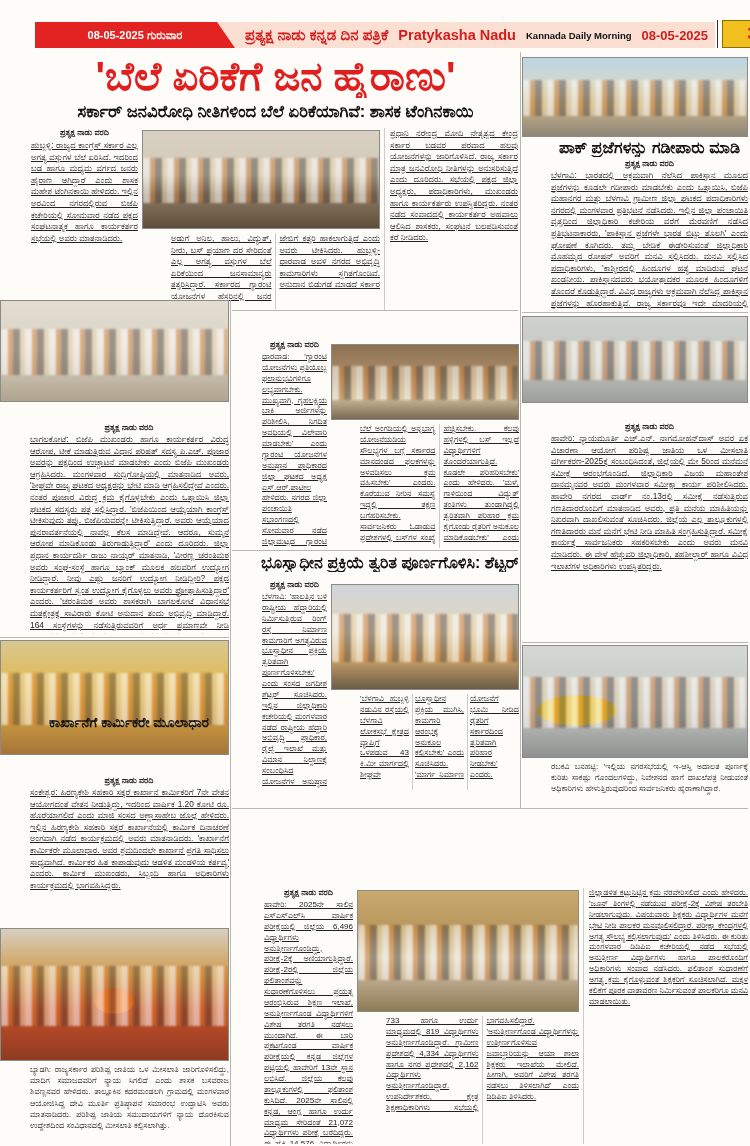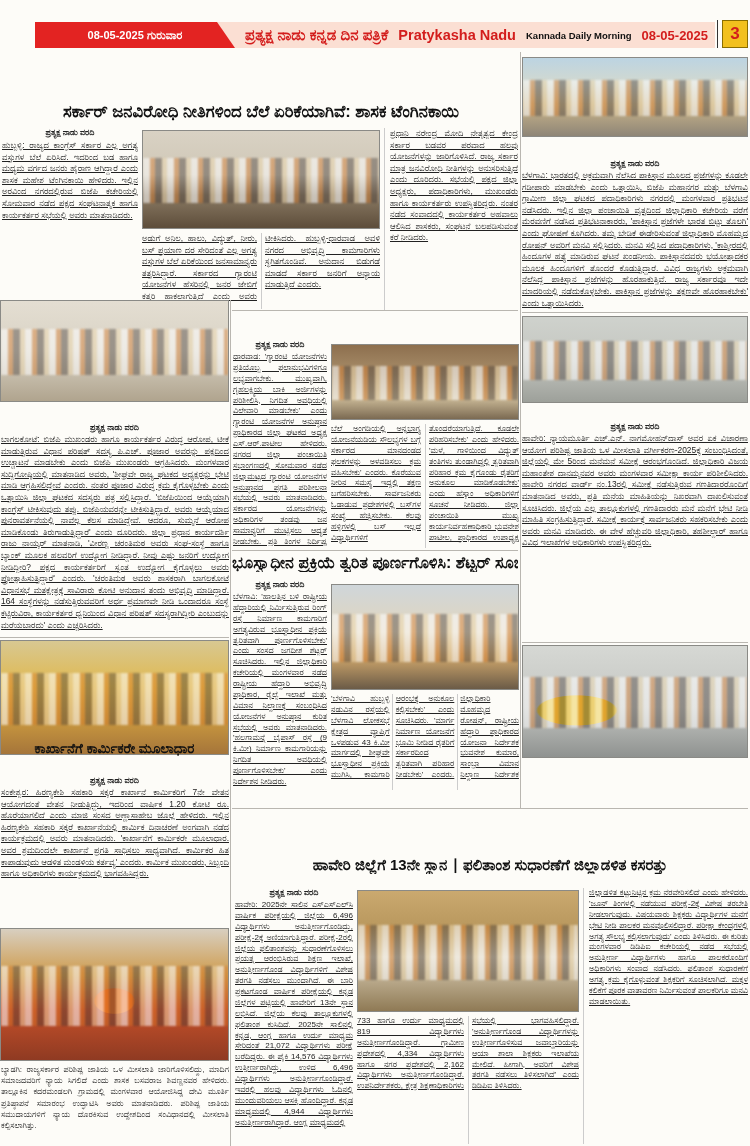--- a/index.html
+++ b/index.html
@@ -2,21 +2,21 @@
 <html><head>
 <meta charset="utf-8">
 <style>
   html,body{margin:0;padding:0;background:#e9e7e2;}
   .page{
     position:relative;width:750px;height:1146px;margin:0 auto;
     background:#fdfcf8;overflow:hidden;
     font-family:"Liberation Sans","DejaVu Sans",sans-serif;
     color:#1c1c1c;
   }
-  .abs{position:absolute;box-sizing:border-box;}
+  .abs{position:absolute;box-sizing:border-box;padding-left:29px;}
   
   .masthead{left:35px;top:22px;width:680px;height:26px;background:#fbdfd3;display:flex;align-items:center;}
   .ribbon{position:absolute;left:0;top:0;width:200px;height:26px;background:#e32322;
     clip-path:polygon(0 0,91% 0,100% 100%,0 100%);
     color:#fff;font-weight:bold;font-size:11px;display:flex;align-items:center;justify-content:center;}
   .mast-items{position:absolute;left:210px;top:0;width:470px;height:26px;display:flex;align-items:center;gap:10px;white-space:nowrap;overflow:hidden;}
   .slogan{color:#d31d1c;font-weight:bold;font-size:15px;}
   .papername{color:#d31d1c;font-weight:bold;font-size:14.5px;}
   .papersub{color:#111;font-size:9.5px;font-weight:bold;}
   .mastdate{color:#d31d1c;font-weight:bold;font-size:13px;}
@@ -73,49 +73,52 @@
       <span class="papersub">Kannada Daily Morning</span>
       <span class="mastdate">08-05-2025</span>
       <span class="mastday">THURSDAY</span>
     </div>
   </div>
   <div class="abs mastrule"></div>
   <div class="abs pagebox">
     <span>3</span>
   </div>
 
+  <div class="abs h-main">'ಬೆಲೆ ಏರಿಕೆಗೆ ಜನ ಹೈರಾಣು'</div>
   <div class="abs h-sub">ಸರ್ಕಾರ್ ಜನವಿರೋಧಿ ನೀತಿಗಳಿಂದ ಬೆಲೆ ಏರಿಕೆಯಾಗಿವೆ: ಶಾಸಕ ಟೆಂಗಿನಕಾಯಿ</div>
 
   <div class="abs" style="left:2px;top:128px;width:136px;height:182px;">
     <div class="byline">ಪ್ರತ್ಯಕ್ಷ ನಾಡು ವರದಿ</div>
     <div class="body" style="height:168px;">ಹುಬ್ಬಳ್ಳಿ: ರಾಜ್ಯದ ಕಾಂಗ್ರೆಸ್ ಸರ್ಕಾರ ಎಲ್ಲ ಅಗತ್ಯ ವಸ್ತುಗಳ ಬೆಲೆ ಏರಿಸಿದೆ. ಇದರಿಂದ ಬಡ ಹಾಗೂ ಮಧ್ಯಮ ವರ್ಗದ ಜನರು ಹೈರಾಣ ಆಗಿದ್ದಾರೆ ಎಂದು ಶಾಸಕ ಮಹೇಶ ಟೆಂಗಿನಕಾಯಿ ಹೇಳಿದರು. ಇಲ್ಲಿನ ಅರವಿಂದ ನಗರದಲ್ಲಿರುವ ಬಿಜೆಪಿ ಕಚೇರಿಯಲ್ಲಿ ಸೋಮವಾರ ನಡೆದ ಪಕ್ಷದ ಸಂಘಟನಾತ್ಮಕ ಹಾಗೂ ಕಾರ್ಯಕರ್ತರ ಸಭೆಯಲ್ಲಿ ಅವರು ಮಾತನಾಡಿದರು.</div>
   </div>
   <div class="abs photo p-main" style="left:142px;top:130px;width:238px;height:99px;"></div>
   <div class="abs body cols2" style="left:142px;top:233px;width:238px;height:76px;">ಅಡುಗೆ ಅನಿಲ, ಹಾಲು, ವಿದ್ಯುತ್, ನೀರು, ಬಸ್ ಪ್ರಯಾಣ ದರ ಸೇರಿದಂತೆ ಎಲ್ಲ ಅಗತ್ಯ ವಸ್ತುಗಳ ಬೆಲೆ ಏರಿಕೆಯಿಂದ ಜನಸಾಮಾನ್ಯರು ತತ್ತರಿಸಿದ್ದಾರೆ. ಸರ್ಕಾರದ ಗ್ಯಾರಂಟಿ ಯೋಜನೆಗಳ ಹೆಸರಿನಲ್ಲಿ ಜನರ ಜೇಬಿಗೆ ಕತ್ತರಿ ಹಾಕಲಾಗುತ್ತಿದೆ ಎಂದು ಅವರು ಟೀಕಿಸಿದರು. ಹುಬ್ಬಳ್ಳಿ-ಧಾರವಾಡ ಅವಳಿ ನಗರದ ಅಭಿವೃದ್ಧಿ ಕಾಮಗಾರಿಗಳು ಸ್ಥಗಿತಗೊಂಡಿವೆ. ಅನುದಾನ ಬಿಡುಗಡೆ ಮಾಡದೆ ಸರ್ಕಾರ ಜನರಿಗೆ ಅನ್ಯಾಯ ಮಾಡುತ್ತಿದೆ ಎಂದರು.</div>
   <div class="abs body" style="left:384px;top:128px;width:134px;height:182px;border-left:1px solid #ccc;padding-left:5px;">ಪ್ರಧಾನಿ ನರೇಂದ್ರ ಮೋದಿ ನೇತೃತ್ವದ ಕೇಂದ್ರ ಸರ್ಕಾರ ಬಡವರ ಪರವಾದ ಹಲವು ಯೋಜನೆಗಳನ್ನು ಜಾರಿಗೊಳಿಸಿದೆ. ರಾಜ್ಯ ಸರ್ಕಾರ ಮಾತ್ರ ಜನವಿರೋಧಿ ನೀತಿಗಳನ್ನು ಅನುಸರಿಸುತ್ತಿದೆ ಎಂದು ದೂರಿದರು. ಸಭೆಯಲ್ಲಿ ಪಕ್ಷದ ಜಿಲ್ಲಾ ಅಧ್ಯಕ್ಷರು, ಪದಾಧಿಕಾರಿಗಳು, ಮುಖಂಡರು ಹಾಗೂ ಕಾರ್ಯಕರ್ತರು ಉಪಸ್ಥಿತರಿದ್ದರು. ನಂತರ ನಡೆದ ಸಂವಾದದಲ್ಲಿ ಕಾರ್ಯಕರ್ತರ ಅಹವಾಲು ಆಲಿಸಿದ ಶಾಸಕರು, ಸಂಘಟನೆ ಬಲಪಡಿಸುವಂತೆ ಕರೆ ನೀಡಿದರು.</div>
 
   <div class="abs vrule" style="left:520px;top:52px;height:756px;"></div>
   <div class="abs vrule" style="left:230px;top:300px;height:846px;"></div>
 
   <div class="abs photo p-rally" style="left:522px;top:57px;width:226px;height:80px;"></div>
+  <div class="abs h-sec h16" style="left:522px;top:139px;width:226px;">ಪಾಕ್ ಪ್ರಜೆಗಳನ್ನು ಗಡೀಪಾರು ಮಾಡಿ</div>
   <div class="abs byline" style="left:522px;top:159px;width:226px;">ಪ್ರತ್ಯಕ್ಷ ನಾಡು ವರದಿ</div>
   <div class="abs body" style="left:522px;top:170px;width:226px;height:140px;">ಬೆಳಗಾವಿ: ಭಾರತದಲ್ಲಿ ಅಕ್ರಮವಾಗಿ ನೆಲೆಸಿದ ಪಾಕಿಸ್ತಾನ ಮೂಲದ ಪ್ರಜೆಗಳನ್ನು ಕೂಡಲೇ ಗಡೀಪಾರು ಮಾಡಬೇಕು ಎಂದು ಒತ್ತಾಯಿಸಿ, ಬಿಜೆಪಿ ಮಹಾನಗರ ಮತ್ತು ಬೆಳಗಾವಿ ಗ್ರಾಮೀಣ ಜಿಲ್ಲಾ ಘಟಕದ ಪದಾಧಿಕಾರಿಗಳು ನಗರದಲ್ಲಿ ಮಂಗಳವಾರ ಪ್ರತಿಭಟನೆ ನಡೆಸಿದರು. ಇಲ್ಲಿನ ಜಿಲ್ಲಾ ಪಂಚಾಯಿತಿ ವೃತ್ತದಿಂದ ಜಿಲ್ಲಾಧಿಕಾರಿ ಕಚೇರಿಯ ವರೆಗೆ ಮೆರವಣಿಗೆ ನಡೆಸಿದ ಪ್ರತಿಭಟನಾಕಾರರು, 'ಪಾಕಿಸ್ತಾನ ಪ್ರಜೆಗಳೇ ಭಾರತ ಬಿಟ್ಟು ತೊಲಗಿ' ಎಂದು ಘೋಷಣೆ ಕೂಗಿದರು. ತಮ್ಮ ಬೇಡಿಕೆ ಈಡೇರಿಸುವಂತೆ ಜಿಲ್ಲಾಧಿಕಾರಿ ಮೊಹಮ್ಮದ ರೋಷನ್ ಅವರಿಗೆ ಮನವಿ ಸಲ್ಲಿಸಿದರು. ಮನವಿ ಸಲ್ಲಿಸಿದ ಪದಾಧಿಕಾರಿಗಳು, 'ಕಾಶ್ಮೀರದಲ್ಲಿ ಹಿಂದೂಗಳ ಹತ್ಯೆ ಮಾಡಿರುವ ಘಟನೆ ಖಂಡನೀಯ. ಪಾಕಿಸ್ತಾನದವರು ಭಯೋತ್ಪಾದಕರ ಮೂಲಕ ಹಿಂದೂಗಳಿಗೆ ತೊಂದರೆ ಕೊಡುತ್ತಿದ್ದಾರೆ. ವಿವಿಧ ರಾಜ್ಯಗಳು ಅಕ್ರಮವಾಗಿ ನೆಲೆಸಿದ್ದ ಪಾಕಿಸ್ತಾನ ಪ್ರಜೆಗಳನ್ನು ಹೊರಹಾಕುತ್ತಿವೆ. ರಾಜ್ಯ ಸರ್ಕಾರವೂ ಇದೇ ಮಾದರಿಯಲ್ಲಿ ನಡೆದುಕೊಳ್ಳಬೇಕು. ಪಾಕಿಸ್ತಾನ ಪ್ರಜೆಗಳನ್ನು ತಕ್ಷಣವೇ ಹೊರಹಾಕಬೇಕು' ಎಂದು ಒತ್ತಾಯಿಸಿದರು.</div>
   <div class="abs hrule" style="left:522px;top:312px;width:226px;"></div>
   <div class="abs photo p-survey" style="left:522px;top:316px;width:226px;height:87px;"></div>
   <div class="abs byline" style="left:522px;top:422px;width:226px;">ಪ್ರತ್ಯಕ್ಷ ನಾಡು ವರದಿ</div>
   <div class="abs body" style="left:522px;top:433px;width:226px;height:207px;">ಹಾವೇರಿ: ನ್ಯಾಯಮೂರ್ತಿ ಎಚ್.ಎನ್. ನಾಗಮೋಹನ್‌ದಾಸ್ ಅವರ ಏಕ ವಿಚಾರಣಾ ಆಯೋಗ ಪರಿಶಿಷ್ಟ ಜಾತಿಯ ಒಳ ಮೀಸಲಾತಿ ವರ್ಗೀಕರಣ-2025ಕ್ಕೆ ಸಂಬಂಧಿಸಿದಂತೆ, ಜಿಲ್ಲೆಯಲ್ಲಿ ಮೇ 5ರಿಂದ ಮನೆಮನೆ ಸಮೀಕ್ಷೆ ಆರಂಭಗೊಂಡಿದೆ. ಜಿಲ್ಲಾಧಿಕಾರಿ ವಿಜಯ ಮಹಾಂತೇಶ ದಾನಮ್ಮನವರ ಅವರು ಮಂಗಳವಾರ ಸಮೀಕ್ಷಾ ಕಾರ್ಯ ಪರಿಶೀಲಿಸಿದರು. ಹಾವೇರಿ ನಗರದ ವಾರ್ಡ್ ನಂ.13ರಲ್ಲಿ ಸಮೀಕ್ಷೆ ನಡೆಸುತ್ತಿರುವ ಗಣತಿದಾರರೊಂದಿಗೆ ಮಾತನಾಡಿದ ಅವರು, ಪ್ರತಿ ಮನೆಯ ಮಾಹಿತಿಯನ್ನು ನಿಖರವಾಗಿ ದಾಖಲಿಸುವಂತೆ ಸೂಚಿಸಿದರು. ಜಿಲ್ಲೆಯ ಎಲ್ಲ ತಾಲ್ಲೂಕುಗಳಲ್ಲಿ ಗಣತಿದಾರರು ಮನೆ ಮನೆಗೆ ಭೇಟಿ ನೀಡಿ ಮಾಹಿತಿ ಸಂಗ್ರಹಿಸುತ್ತಿದ್ದಾರೆ. ಸಮೀಕ್ಷೆ ಕಾರ್ಯಕ್ಕೆ ಸಾರ್ವಜನಿಕರು ಸಹಕರಿಸಬೇಕು ಎಂದು ಅವರು ಮನವಿ ಮಾಡಿದರು. ಈ ವೇಳೆ ಹೆಚ್ಚುವರಿ ಜಿಲ್ಲಾಧಿಕಾರಿ, ತಹಶೀಲ್ದಾರ್ ಹಾಗೂ ವಿವಿಧ ಇಲಾಖೆಗಳ ಅಧಿಕಾರಿಗಳು ಉಪಸ್ಥಿತರಿದ್ದರು.</div>
   <div class="abs hrule" style="left:522px;top:642px;width:226px;"></div>
   <div class="abs photo p-office" style="left:522px;top:645px;width:226px;height:113px;"></div>
+  <div class="abs caption" style="left:522px;top:761px;width:226px;height:46px;">ರಬಕವಿ ಬನಹಟ್ಟಿ: 'ಇಲ್ಲಿಯ ನಗರಸಭೆಯಲ್ಲಿ ಇ-ಆಸ್ತಿ ಅದಾಲತ ಪೂರ್ಣಕ್ಕೆ ಕುರಿತು ಸಾಕಷ್ಟು ಗೊಂದಲಗಳಿದ್ದು, ನಿವೇಶನದ ಹಾಗೆ ದಾಖಲೆಪತ್ರ ನೀಡುವಂತೆ ಅಧಿಕಾರಿಗಳು ಹೇಳುತ್ತಿರುವುದರಿಂದ ಸಾರ್ವಜನಿಕರು ಹೈರಾಣಾಗಿದ್ದಾರೆ.</div>
 
   <div class="abs photo p-group" style="left:0;top:300px;width:229px;height:102px;"></div>
   <div class="abs byline" style="left:0;top:423px;width:229px;">ಪ್ರತ್ಯಕ್ಷ ನಾಡು ವರದಿ</div>
   <div class="abs body" style="left:1px;top:434px;width:228px;height:200px;">ಬಾಗಲಕೋಟೆ: ಬಿಜೆಪಿ ಮುಖಂಡರು ಹಾಗೂ ಕಾರ್ಯಕರ್ತರ ವಿರುದ್ಧ ಆರೋಪ, ಟೀಕೆ ಮಾಡುತ್ತಿರುವ ವಿಧಾನ ಪರಿಷತ್ ಸದಸ್ಯ ಪಿ.ಎಚ್. ಪೂಜಾರ ಅವರನ್ನು ಪಕ್ಷದಿಂದ ಉಚ್ಚಾಟನೆ ಮಾಡಬೇಕು ಎಂದು ಬಿಜೆಪಿ ಮುಖಂಡರು ಆಗ್ರಹಿಸಿದರು. ಮಂಗಳವಾರ ಸುದ್ದಿಗೋಷ್ಠಿಯಲ್ಲಿ ಮಾತನಾಡಿದ ಅವರು, 'ಶೀಘ್ರವೇ ರಾಜ್ಯ ಘಟಕದ ಅಧ್ಯಕ್ಷರನ್ನು ಭೇಟಿ ಮಾಡಿ ಆಗ್ರಹಿಸಲಿದ್ದೇವೆ ಎಂದರು. ನಂತರ ಪೂಜಾರ ವಿರುದ್ಧ ಕ್ರಮ ಕೈಗೊಳ್ಳಬೇಕು ಎಂದು ಒತ್ತಾಯಿಸಿ ಜಿಲ್ಲಾ ಘಟಕದ ಸದಸ್ಯರು ಪತ್ರ ಸಲ್ಲಿಸಿದ್ದಾರೆ. 'ಬಿಜೆಪಿಯಿಂದ ಆಯ್ಕೆಯಾಗಿ ಕಾಂಗ್ರೆಸ್ ಟೀಕಿಸುವುದು ತಪ್ಪು. ಬಿಜೆಪಿಯವರನ್ನೇ ಟೀಕಿಸುತ್ತಿದ್ದಾರೆ. ಅವರು ಆಯ್ಕೆಯಾದ ಪುನರಾವರ್ತನೆಯಲ್ಲಿ ನಾವೆಲ್ಲ ಕೆಲಸ ಮಾಡಿದ್ದೇವೆ. ಆದರೂ, ಸುಮ್ಮನೆ ಆರೋಪ ಮಾಡಿಕೊಂಡು ತಿರುಗಾಡುತ್ತಿದ್ದಾರೆ' ಎಂದು ದೂರಿದರು. ಜಿಲ್ಲಾ ಪ್ರಧಾನ ಕಾರ್ಯದರ್ಶಿ ರಾಜು ನಾಯ್ಕರ್ ಮಾತನಾಡಿ, 'ವೀರಣ್ಣ ಚರಂತಿಮಠ ಅವರು ಸಂಘ-ಸಂಸ್ಥೆ ಹಾಗೂ ಬ್ಯಾಂಕ್ ಮೂಲಕ ಹಲವರಿಗೆ ಉದ್ಯೋಗ ನೀಡಿದ್ದಾರೆ. ನೀವು ಎಷ್ಟು ಜನರಿಗೆ ಉದ್ಯೋಗ ನೀಡಿದ್ದೀರಿ? ಪಕ್ಷದ ಕಾರ್ಯಕರ್ತರಿಗೆ ಸ್ವಂತ ಉದ್ಯೋಗ ಕೈಗೊಳ್ಳಲು ಅವರು ಪ್ರೋತ್ಸಾಹಿಸುತ್ತಿದ್ದಾರೆ' ಎಂದರು. 'ಚರಂತಿಮಠ ಅವರು ಶಾಸಕರಾಗಿ ಬಾಗಲಕೋಟೆ ವಿಧಾನಸಭೆ ಮತಕ್ಷೇತ್ರಕ್ಕೆ ಸಾವಿರಾರು ಕೋಟಿ ಅನುದಾನ ತಂದು ಅಭಿವೃದ್ಧಿ ಮಾಡಿದ್ದಾರೆ. 164 ಸಂಸ್ಥೆಗಳನ್ನು ನಡೆಸುತ್ತಿರುವವರಿಗೆ ಅರ್ಧ ಪ್ರಮಾಣವೇ ನೀಡಿ ಒಂದಾದರೂ ಸಂಸ್ಥೆ ಕಟ್ಟಿರುವಿರಾ, ಕಾರ್ಯಕರ್ತರ ಧ್ವನಿಯಿಂದ ವಿಧಾನ ಪರಿಷತ್ ಸದಸ್ಯರಾಗಿದ್ದೀರಿ ಎಂಬುದನ್ನು ಮರೆಯಬಾರದು' ಎಂದು ಎಚ್ಚರಿಸಿದರು.</div>
   <div class="abs hrule" style="left:0;top:637px;width:229px;"></div>
   <div class="abs photo p-crowd" style="left:0;top:640px;width:229px;height:115px;"></div>
-  <div class="abs h-sec h14" style="left:0;top:741px;width:229px;">ಕಾರ್ಖಾನೆಗೆ ಕಾರ್ಮಿಕರೇ ಮೂಲಾಧಾರ</div>
+  <div class="abs h-sec h14" style="left:0;top:715px;width:229px;">ಕಾರ್ಖಾನೆಗೆ ಕಾರ್ಮಿಕರೇ ಮೂಲಾಧಾರ</div>
   <div class="abs byline" style="left:0;top:776px;width:229px;">ಪ್ರತ್ಯಕ್ಷ ನಾಡು ವರದಿ</div>
   <div class="abs body" style="left:1px;top:787px;width:228px;height:138px;">ಸಂಕೇಶ್ವರ: ಹಿರಣ್ಯಕೇಶಿ ಸಹಕಾರಿ ಸಕ್ಕರೆ ಕಾರ್ಖಾನೆ ಕಾರ್ಮಿಕರಿಗೆ 7ನೇ ವೇತನ ಆಯೋಗದಂತೆ ವೇತನ ನೀಡುತ್ತಿದ್ದು, ಇದರಿಂದ ವಾರ್ಷಿಕ 1.20 ಕೋಟಿ ರೂ. ಹೊರೆಯಾಗಲಿದೆ ಎಂದು ಮಾಜಿ ಸಂಸದ ಅಣ್ಣಾಸಾಹೇಬ ಜೊಲ್ಲೆ ಹೇಳಿದರು. ಇಲ್ಲಿನ ಹಿರಣ್ಯಕೇಶಿ ಸಹಕಾರಿ ಸಕ್ಕರೆ ಕಾರ್ಖಾನೆಯಲ್ಲಿ ಕಾರ್ಮಿಕ ದಿನಾಚರಣೆ ಅಂಗವಾಗಿ ನಡೆದ ಕಾರ್ಯಕ್ರಮದಲ್ಲಿ ಅವರು ಮಾತನಾಡಿದರು. 'ಕಾರ್ಖಾನೆಗೆ ಕಾರ್ಮಿಕರೇ ಮೂಲಾಧಾರ. ಅವರ ಶ್ರಮದಿಂದಲೇ ಕಾರ್ಖಾನೆ ಪ್ರಗತಿ ಸಾಧಿಸಲು ಸಾಧ್ಯವಾಗಿದೆ. ಕಾರ್ಮಿಕರ ಹಿತ ಕಾಪಾಡುವುದು ಆಡಳಿತ ಮಂಡಳಿಯ ಕರ್ತವ್ಯ' ಎಂದರು. ಕಾರ್ಮಿಕ ಮುಖಂಡರು, ಸಿಬ್ಬಂದಿ ಹಾಗೂ ಅಧಿಕಾರಿಗಳು ಕಾರ್ಯಕ್ರಮದಲ್ಲಿ ಭಾಗವಹಿಸಿದ್ದರು.</div>
   <div class="abs photo p-ceremony" style="left:0;top:928px;width:229px;height:133px;"></div>
   <div class="abs caption" style="left:1px;top:1064px;width:228px;height:78px;">ಬ್ಯಾಡಗಿ: ರಾಜ್ಯಸರ್ಕಾರ ಪರಿಶಿಷ್ಟ ಜಾತಿಯ ಒಳ ಮೀಸಲಾತಿ ಜಾರಿಗೊಳಿಸಲಿದ್ದು, ಮಾದಿಗ ಸಮಾಜದವರಿಗೆ ನ್ಯಾಯ ಸಿಗಲಿದೆ ಎಂದು ಶಾಸಕ ಬಸವರಾಜ ಶಿವಣ್ಣನವರ ಹೇಳಿದರು. ತಾಲ್ಲೂಕಿನ ಕದರಮಂಡಲಗಿ ಗ್ರಾಮದಲ್ಲಿ ಮಂಗಳವಾರ ಆಯೋಜಿಸಿದ್ದ ದೇವಿ ಮೂರ್ತಿ ಪ್ರತಿಷ್ಠಾಪನೆ ಸಮಾರಂಭ ಉದ್ಘಾಟಿಸಿ ಅವರು ಮಾತನಾಡಿದರು. ಪರಿಶಿಷ್ಟ ಜಾತಿಯ ಸಮುದಾಯಗಳಿಗೆ ನ್ಯಾಯ ದೊರಕಿಸುವ ಉದ್ದೇಶದಿಂದ ಸಂವಿಧಾನದಲ್ಲಿ ಮೀಸಲಾತಿ ಕಲ್ಪಿಸಲಾಗಿತ್ತು.</div>
 
   <div class="abs hrule" style="left:232px;top:310px;width:286px;"></div>
   <div class="abs" style="left:233px;top:340px;width:94px;height:208px;">
     <div class="byline">ಪ್ರತ್ಯಕ್ಷ ನಾಡು ವರದಿ</div>
     <div class="body body8" style="height:194px;">ಧಾರವಾಡ: 'ಗ್ಯಾರಂಟಿ ಯೋಜನೆಗಳು ಪ್ರತಿಯೊಬ್ಬ ಫಲಾನುಭವಿಗಳಿಗೂ ಲಭ್ಯವಾಗಬೇಕು. ಮುಖ್ಯವಾಗಿ, ಗೃಹಲಕ್ಷ್ಮಿಯ ಬಾಕಿ ಅರ್ಜಿಗಳನ್ನು ಪರಿಶೀಲಿಸಿ, ನಿಗದಿತ ಅವಧಿಯಲ್ಲಿ ವಿಲೇವಾರಿ ಮಾಡಬೇಕು' ಎಂದು ಗ್ಯಾರಂಟಿ ಯೋಜನೆಗಳ ಅನುಷ್ಠಾನ ಪ್ರಾಧಿಕಾರದ ಜಿಲ್ಲಾ ಘಟಕದ ಅಧ್ಯಕ್ಷ ಎಸ್.ಆರ್.ಪಾಟೀಲ ಹೇಳಿದರು. ನಗರದ ಜಿಲ್ಲಾ ಪಂಚಾಯಿತಿ ಸಭಾಂಗಣದಲ್ಲಿ ಸೋಮವಾರ ನಡೆದ ಜಿಲ್ಲಾಮಟ್ಟದ ಗ್ಯಾರಂಟಿ ಯೋಜನೆಗಳ ಅನುಷ್ಠಾನದ ಪ್ರಗತಿ ಪರಿಶೀಲನಾ ಸಭೆಯಲ್ಲಿ ಅವರು ಮಾತನಾಡಿದರು. ಸರ್ಕಾರದ ಯೋಜನೆಗಳನ್ನು ಅಧಿಕಾರಿಗಳ ತಂಡವು ಜನ ಸಾಮಾನ್ಯರಿಗೆ ಮುಟ್ಟಿಸಲು ಆದ್ಯತೆ ನೀಡಬೇಕು. ಪ್ರತಿ ತಿಂಗಳ ನಿರ್ದಿಷ್ಟ ಅವಧಿಯಲ್ಲಿ ಪೂರ್ಣಗೊಳಿಸಬೇಕು' ಎಂದು ನಿರ್ದೇಶನ ನೀಡಿದರು.</div>
   </div>
@@ -125,21 +128,20 @@
   <div class="abs hrule" style="left:232px;top:550px;width:286px;"></div>
   <div class="abs h-sec h16" style="left:232px;top:554px;width:286px;">ಭೂಸ್ವಾಧೀನ ಪ್ರಕ್ರಿಯೆ ತ್ವರಿತ ಪೂರ್ಣಗೊಳಿಸಿ: ಶೆಟ್ಟರ್ ಸೂಚನೆ</div>
   <div class="abs" style="left:233px;top:580px;width:94px;height:210px;">
     <div class="byline">ಪ್ರತ್ಯಕ್ಷ ನಾಡು ವರದಿ</div>
     <div class="body body8" style="height:196px;">ಬೆಳಗಾವಿ: 'ಹಾಲತ್ತಿನ ಬಳಿ ರಾಷ್ಟ್ರೀಯ ಹೆದ್ದಾರಿಯಲ್ಲಿ ನಿರ್ಮಿಸುತ್ತಿರುವ ರಿಂಗ್ ರಸ್ತೆ ನಿರ್ಮಾಣ ಕಾಮಗಾರಿಗೆ ಅಗತ್ಯವಿರುವ ಭೂಸ್ವಾಧೀನ ಪ್ರಕ್ರಿಯೆ ತ್ವರಿತವಾಗಿ ಪೂರ್ಣಗೊಳಿಸಬೇಕು' ಎಂದು ಸಂಸದ ಜಗದೀಶ ಶೆಟ್ಟರ್ ಸೂಚಿಸಿದರು. ಇಲ್ಲಿನ ಜಿಲ್ಲಾಧಿಕಾರಿ ಕಚೇರಿಯಲ್ಲಿ ಮಂಗಳವಾರ ನಡೆದ ರಾಷ್ಟ್ರೀಯ ಹೆದ್ದಾರಿ ಅಭಿವೃದ್ಧಿ ಪ್ರಾಧಿಕಾರ, ರೈಲ್ವೆ ಇಲಾಖೆ ಮತ್ತು ವಿಮಾನ ನಿಲ್ದಾಣಕ್ಕೆ ಸಂಬಂಧಿಸಿದ ಯೋಜನೆಗಳ ಅನುಷ್ಠಾನ ಕುರಿತ ಸಭೆಯಲ್ಲಿ ಅವರು ಮಾತನಾಡಿದರು. 'ಹಲಗಾಮನ್ನೆ ಬೈಪಾಸ್ ರಸ್ತೆ (9 ಕಿ.ಮೀ) ನಿರ್ಮಾಣ ಕಾಮಗಾರಿಯನ್ನು ನಿಗದಿತ ಅವಧಿಯಲ್ಲಿ ಪೂರ್ಣಗೊಳಿಸಬೇಕು' ಎಂದು ನಿರ್ದೇಶನ ನೀಡಿದರು.</div>
   </div>
   <div class="abs photo p-table" style="left:331px;top:584px;width:188px;height:106px;"></div>
   <div class="abs body body8 cols3" style="left:331px;top:694px;width:188px;height:96px;">'ಬೆಳಗಾವಿ ಹುಬ್ಬಳ್ಳಿ ನಡುವಿನ ರಸ್ತೆಯಲ್ಲಿ ಬೆಳಗಾವಿ ಲೋಕಸಭೆ ಕ್ಷೇತ್ರದ ವ್ಯಾಪ್ತಿಗೆ ಒಳಪಡುವ 43 ಕಿ.ಮೀ ಮಾರ್ಗದಲ್ಲಿ ಶೀಘ್ರವೇ ಭೂಸ್ವಾಧೀನ ಪ್ರಕ್ರಿಯೆ ಮುಗಿಸಿ, ಕಾಮಗಾರಿ ಆರಂಭಕ್ಕೆ ಅನುಕೂಲ ಕಲ್ಪಿಸಬೇಕು' ಎಂದು ಸೂಚಿಸಿದರು. 'ಮಾರ್ಗ ನಿರ್ಮಾಣ ಯೋಜನೆಗೆ ಭೂಮಿ ನೀಡಿದ ರೈತರಿಗೆ ಸರ್ಕಾರದಿಂದ ತ್ವರಿತವಾಗಿ ಪರಿಹಾರ ನೀಡಬೇಕು' ಎಂದರು. ಜಿಲ್ಲಾಧಿಕಾರಿ ಮೊಹಮ್ಮದ ರೋಷನ್, ರಾಷ್ಟ್ರೀಯ ಹೆದ್ದಾರಿ ಪ್ರಾಧಿಕಾರದ ಯೋಜನಾ ನಿರ್ದೇಶಕ ಭುವನೇಶ ಕುಮಾರ, ಸಾಂಬ್ರಾ ವಿಮಾನ ನಿಲ್ದಾಣ ನಿರ್ದೇಶಕ ಎಸ್.ಕ್ಯಾಗಿರಾಯಪ್ಪ ಇತರರಿದ್ದರು.</div>
 
   <div class="abs hrule" style="left:232px;top:808px;width:516px;"></div>
-  <div class="abs h-blue-sub">ಹಾವೇರಿ ಜಿಲ್ಲೆಗೆ 13ನೇ ಸ್ಥಾನ ∣ ಫಲಿತಾಂಶ ಸುಧಾರಣೆಗೆ ಜಿಲ್ಲಾಡಳಿತ ಕಸರತ್ತು</div>
   <div class="abs" style="left:235px;top:888px;width:118px;height:256px;">
     <div class="byline">ಪ್ರತ್ಯಕ್ಷ ನಾಡು ವರದಿ</div>
     <div class="body body8" style="height:244px;">ಹಾವೇರಿ: 2025ನೇ ಸಾಲಿನ ಎಸ್‌ಎಸ್‌ಎಲ್‌ಸಿ ವಾರ್ಷಿಕ ಪರೀಕ್ಷೆಯಲ್ಲಿ ಜಿಲ್ಲೆಯ 6,496 ವಿದ್ಯಾರ್ಥಿಗಳು ಅನುತ್ತೀರ್ಣಗೊಂಡಿದ್ದು, ಪರೀಕ್ಷೆ-2ಕ್ಕೆ ಅಣಿಯಾಗುತ್ತಿದ್ದಾರೆ. ಪರೀಕ್ಷೆ-2ರಲ್ಲಿ ಜಿಲ್ಲೆಯ ಫಲಿತಾಂಶವನ್ನು ಸುಧಾರಣೆಗೊಳಿಸಲು ಪ್ರಯತ್ನ ಆರಂಭಿಸಿರುವ ಶಿಕ್ಷಣ ಇಲಾಖೆ, ಅನುತ್ತೀರ್ಣಗೊಂಡ ವಿದ್ಯಾರ್ಥಿಗಳಿಗೆ ವಿಶೇಷ ತರಗತಿ ನಡೆಸಲು ಮುಂದಾಗಿದೆ. ಈ ಬಾರಿ ಪ್ರಕಟಗೊಂಡ ವಾರ್ಷಿಕ ಪರೀಕ್ಷೆಯಲ್ಲಿ ಕನ್ನಡ ಜಿಲ್ಲೆಗಳ ಪಟ್ಟಿಯಲ್ಲಿ ಹಾವೇರಿಗೆ 13ನೇ ಸ್ಥಾನ ಲಭಿಸಿದೆ. ಜಿಲ್ಲೆಯ ಕೆಲವು ತಾಲ್ಲೂಕುಗಳಲ್ಲಿ ಫಲಿತಾಂಶ ಕುಸಿದಿದೆ. 2025ನೇ ಸಾಲಿನಲ್ಲಿ ಕನ್ನಡ, ಆಂಗ್ಲ ಹಾಗೂ ಉರ್ದು ಮಾಧ್ಯಮ ಸೇರಿದಂತೆ 21,072 ವಿದ್ಯಾರ್ಥಿಗಳು ಪರೀಕ್ಷೆ ಬರೆದಿದ್ದರು. ಈ ಪೈಕಿ 14,576 ವಿದ್ಯಾರ್ಥಿಗಳು ಉತ್ತೀರ್ಣರಾಗಿದ್ದು, ಉಳಿದ 6,496 ವಿದ್ಯಾರ್ಥಿಗಳು ಅನುತ್ತೀರ್ಣಗೊಂಡಿದ್ದಾರೆ. ಇವರಲ್ಲಿ ಹಲವು ವಿದ್ಯಾರ್ಥಿಗಳು ಓದಿನಲ್ಲಿ ಮುಂದುವರಿಯಲು ಆಸಕ್ತಿ ಹೊಂದಿದ್ದಾರೆ. ಕನ್ನಡ ಮಾಧ್ಯಮದಲ್ಲಿ 4,944 ವಿದ್ಯಾರ್ಥಿಗಳು ಅನುತ್ತೀರ್ಣರಾಗಿದ್ದಾರೆ. ಆಂಗ್ಲ ಮಾಧ್ಯಮದಲ್ಲಿ</div>
   </div>
   <div class="abs photo p-class" style="left:357px;top:890px;width:222px;height:122px;"></div>
   <div class="abs body body8 cols2" style="left:357px;top:1016px;width:222px;height:128px;">733 ಹಾಗೂ ಉರ್ದು ಮಾಧ್ಯಮದಲ್ಲಿ 819 ವಿದ್ಯಾರ್ಥಿಗಳು ಅನುತ್ತೀರ್ಣಗೊಂಡಿದ್ದಾರೆ. ಗ್ರಾಮೀಣ ಪ್ರದೇಶದಲ್ಲಿ 4,334 ವಿದ್ಯಾರ್ಥಿಗಳು ಹಾಗೂ ನಗರ ಪ್ರದೇಶದಲ್ಲಿ 2,162 ವಿದ್ಯಾರ್ಥಿಗಳು ಅನುತ್ತೀರ್ಣಗೊಂಡಿದ್ದಾರೆ. ಉಪನಿರ್ದೇಶಕರು, ಕ್ಷೇತ್ರ ಶಿಕ್ಷಣಾಧಿಕಾರಿಗಳು ಸಭೆಯಲ್ಲಿ ಭಾಗವಹಿಸಲಿದ್ದಾರೆ. 'ಅನುತ್ತೀರ್ಣಗೊಂಡ ವಿದ್ಯಾರ್ಥಿಗಳನ್ನು ಉತ್ತೀರ್ಣಗೊಳಿಸುವ ಜವಾಬ್ದಾರಿಯನ್ನು ಆಯಾ ಶಾಲಾ ಶಿಕ್ಷಕರು ಇಲಾಖೆಯ ಮೇಲಿದೆ. ಹೀಗಾಗಿ, ಅವರಿಗೆ ವಿಶೇಷ ತರಗತಿ ನಡೆಸಲು ತಿಳಿಸಲಾಗಿದೆ' ಎಂದು ಡಿಡಿಪಿಐ ತಿಳಿಸಿದರು.</div>
   <div class="abs body body8" style="left:583px;top:888px;width:165px;height:256px;border-left:1px solid #ccc;padding-left:5px;">ಜಿಲ್ಲಾಡಳಿತ ಕಟ್ಟುನಿಟ್ಟಿನ ಕ್ರಮ ನೆರವೇರಿಸಲಿದೆ ಎಂದು ಹೇಳಿದರು. 'ಜೂನ್ ತಿಂಗಳಲ್ಲಿ ನಡೆಯುವ ಪರೀಕ್ಷೆ-2ಕ್ಕೆ ವಿಶೇಷ ತರಬೇತಿ ನೀಡಲಾಗುವುದು. ವಿಷಯವಾರು ಶಿಕ್ಷಕರು ವಿದ್ಯಾರ್ಥಿಗಳ ಮನೆಗೆ ಭೇಟಿ ನೀಡಿ ಪಾಲಕರ ಮನವೊಲಿಸಲಿದ್ದಾರೆ. ಪರೀಕ್ಷಾ ಕೇಂದ್ರಗಳಲ್ಲಿ ಅಗತ್ಯ ಸೌಲಭ್ಯ ಕಲ್ಪಿಸಲಾಗುವುದು' ಎಂದು ತಿಳಿಸಿದರು. ಈ ಕುರಿತು ಮಂಗಳವಾರ ಡಿಡಿಪಿಐ ಕಚೇರಿಯಲ್ಲಿ ನಡೆದ ಸಭೆಯಲ್ಲಿ ಅನುತ್ತೀರ್ಣ ವಿದ್ಯಾರ್ಥಿಗಳು ಹಾಗೂ ಪಾಲಕರೊಂದಿಗೆ ಅಧಿಕಾರಿಗಳು ಸಂವಾದ ನಡೆಸಿದರು. ಫಲಿತಾಂಶ ಸುಧಾರಣೆಗೆ ಅಗತ್ಯ ಕ್ರಮ ಕೈಗೊಳ್ಳುವಂತೆ ಶಿಕ್ಷಕರಿಗೆ ಸೂಚಿಸಲಾಗಿದೆ. ಮಕ್ಕಳ ಕಲಿಕೆಗೆ ಪೂರಕ ವಾತಾವರಣ ನಿರ್ಮಿಸುವಂತೆ ಪಾಲಕರಿಗೂ ಮನವಿ ಮಾಡಲಾಯಿತು.</div>
 
 </div>
 

